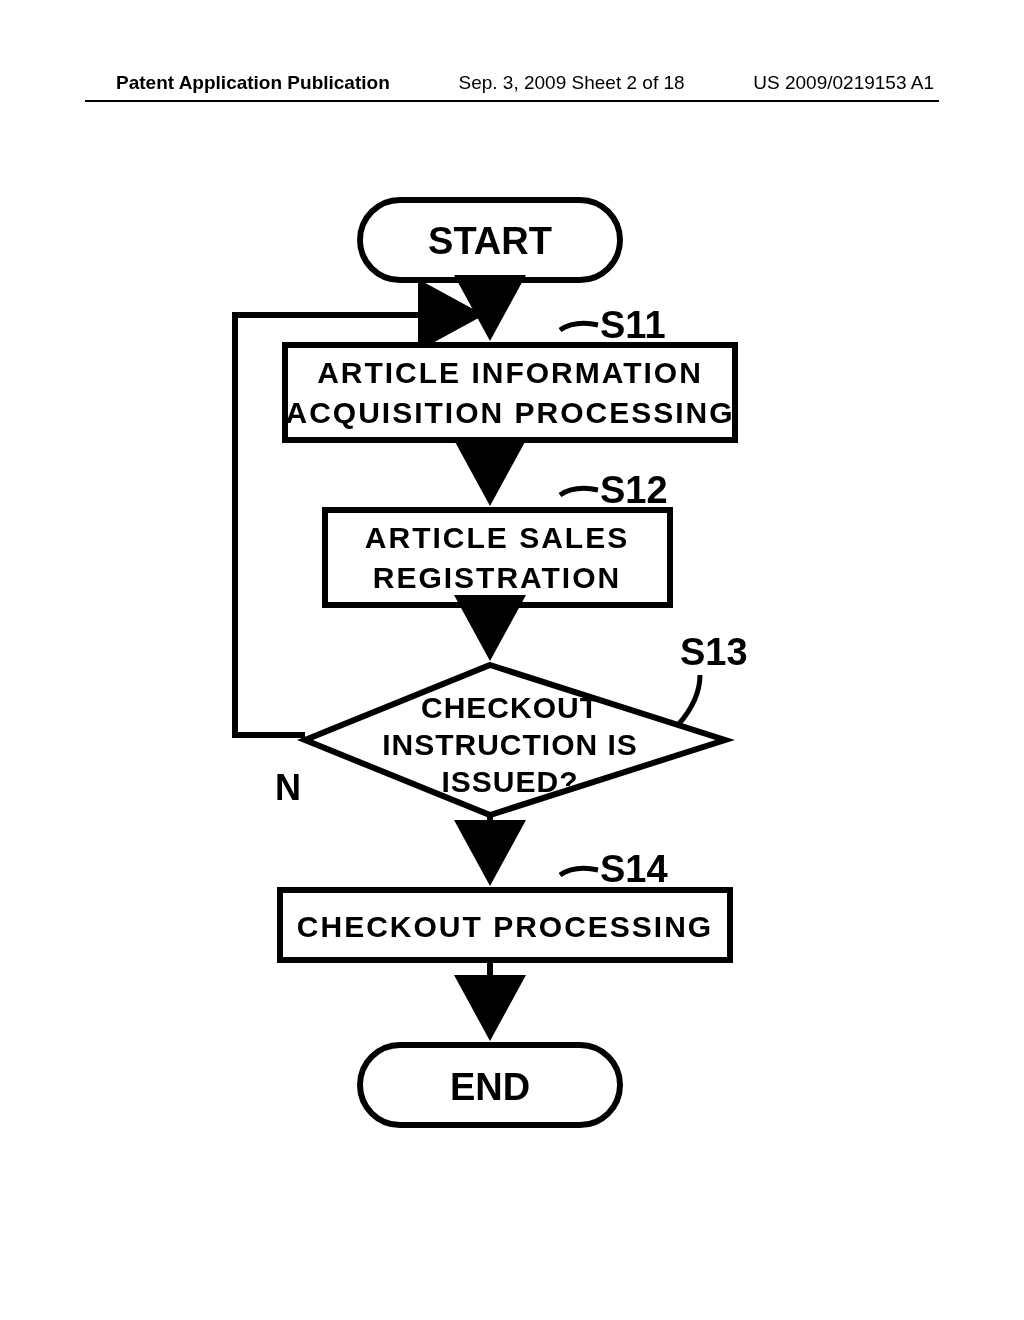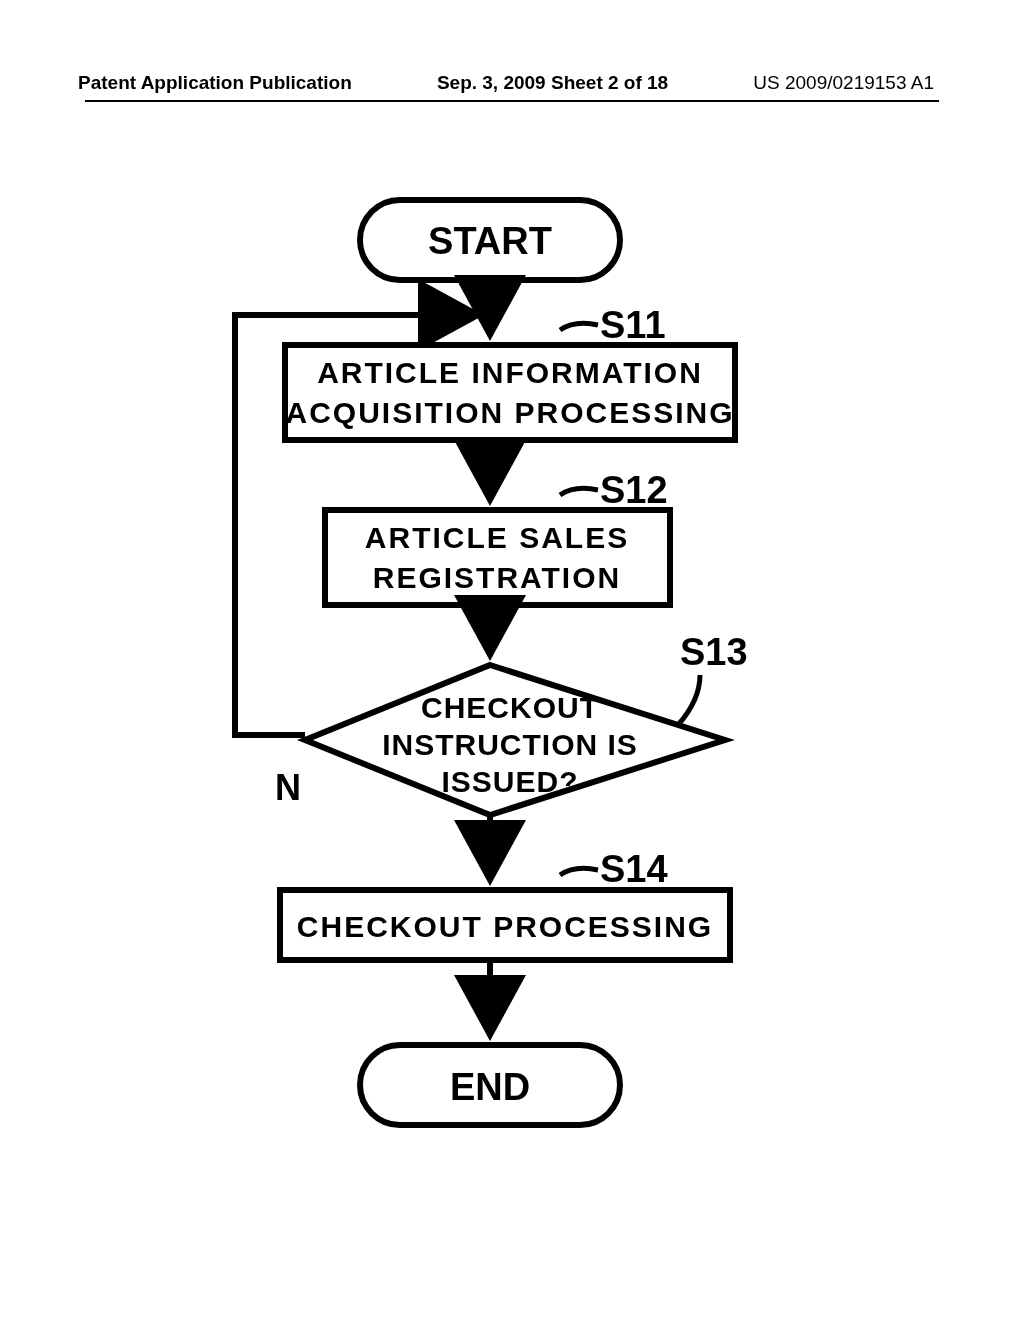--- a/index.html
+++ b/index.html
@@ -10,25 +10,25 @@
       font-family: Arial, sans-serif;
       position: relative;
     }
     .header {
       position: absolute;
       top: 72px;
       left: 0;
       right: 0;
       display: flex;
       justify-content: space-between;
-      padding: 0 90px 0 78px;
+      padding: 0 90px 0 116px;
       font-size: 19px;
     }
     .header-left { font-weight: bold; }
-    .header-center { font-weight: bold; }
+    .header-center { font-weight: normal; }
     .header-right { font-weight: normal; }
     .hr-line {
       position: absolute;
       top: 100px;
       left: 85px;
       right: 85px;
       border-top: 2px solid black;
     }
     .diagram {
       position: absolute;

